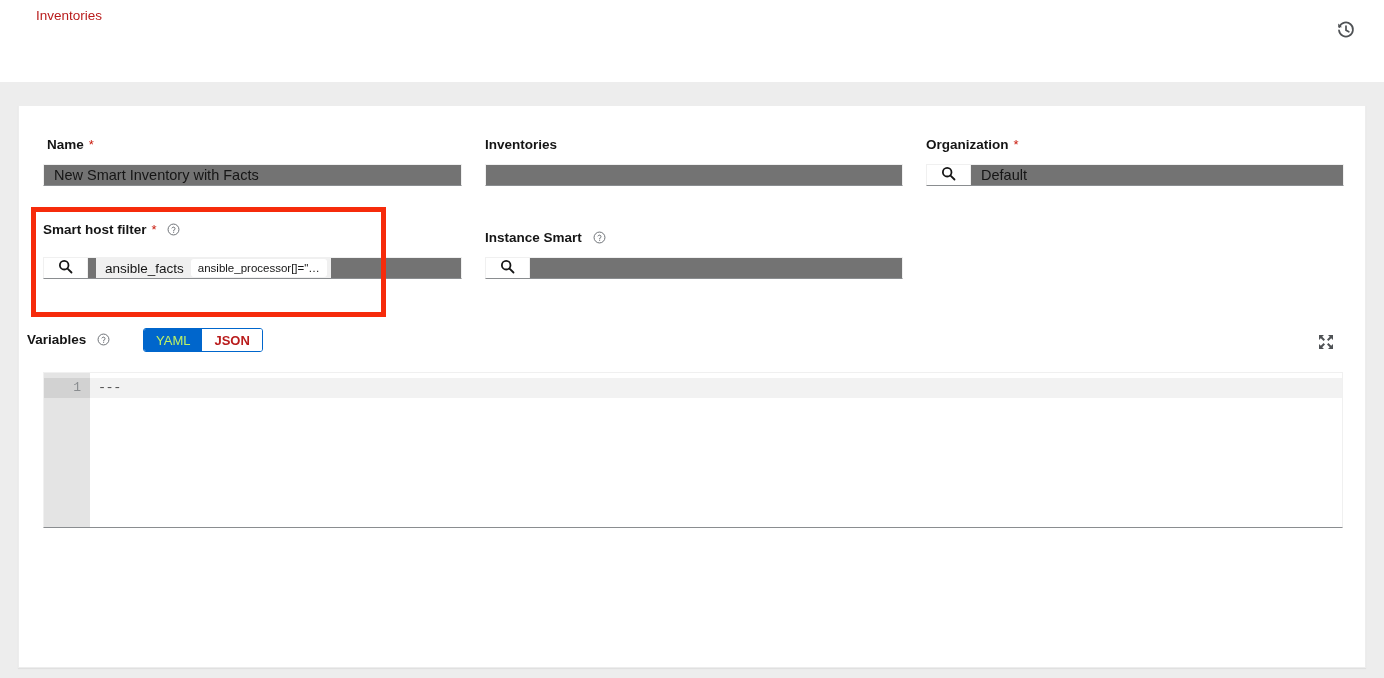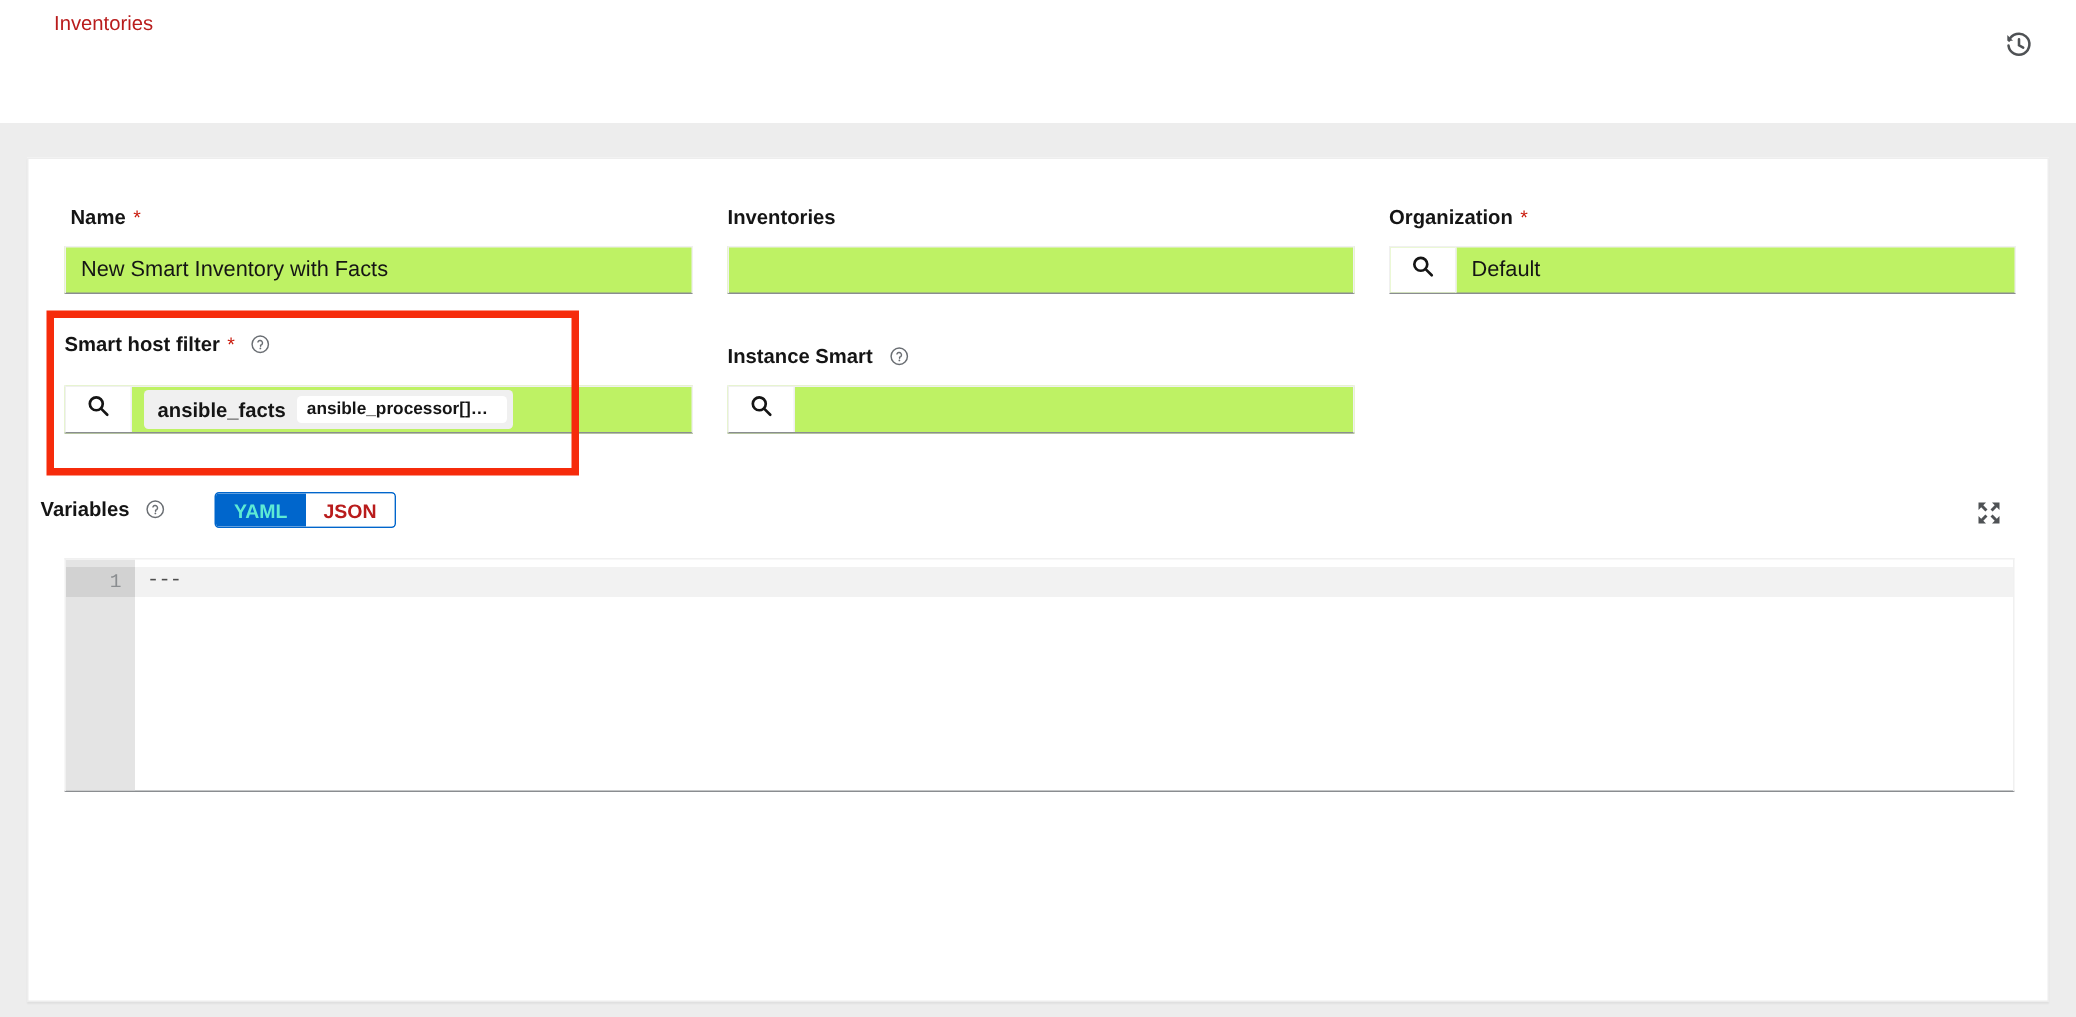--- a/index.html
+++ b/index.html
@@ -71,22 +71,22 @@
   }
   .help-icon {
     display: inline-block;
     vertical-align: -2px;
     margin-left: 7px;
     cursor: pointer;
   }
 
   .input-box {
     position: absolute;
-    height: 32px;
-    background: #bef264;
+    height: 22px;
+    background: #737373;
     border: 1px solid #f0f0f0;
     border-bottom: 1px solid #8a8d90;
     display: flex;
     align-items: stretch;
   }
   .input-text {
     flex: 1;
     display: flex;
     align-items: center;
     padding: 0 10px;
@@ -105,21 +105,20 @@
     cursor: pointer;
   }
 
   
   .chip-area {
     flex: 1;
     display: flex;
     align-items: center;
     padding: 0 8px;
     overflow: hidden;
-    font-weight: bold;
   }
   .chip {
     display: inline-flex;
     align-items: center;
     background: #f0f0f0;
     border-radius: 3px;
     height: 26px;
     padding: 0 4px 0 9px;
     max-width: 250px;
   }
@@ -161,21 +160,21 @@
     height: 24px;
   }
   .toggle-btn {
     font-size: 13px;
     padding: 0 12px;
     display: flex;
     align-items: center;
     cursor: pointer;
     line-height: 1;
   }
-  .toggle-btn.on  { background: #0066cc; color: #5eead4; font-weight: 700; }
+  .toggle-btn.on  { background: #0066cc; color: #bef264; font-weight: 400; }
   .toggle-btn.off { background: #ffffff; color: #b91c1c; font-weight: 600; }
 
   .expand-btn {
     position: absolute;
     right: 28px; top: 332px;
     width: 22px; height: 22px;
     display: flex; align-items: center; justify-content: center;
     cursor: pointer;
   }
 

